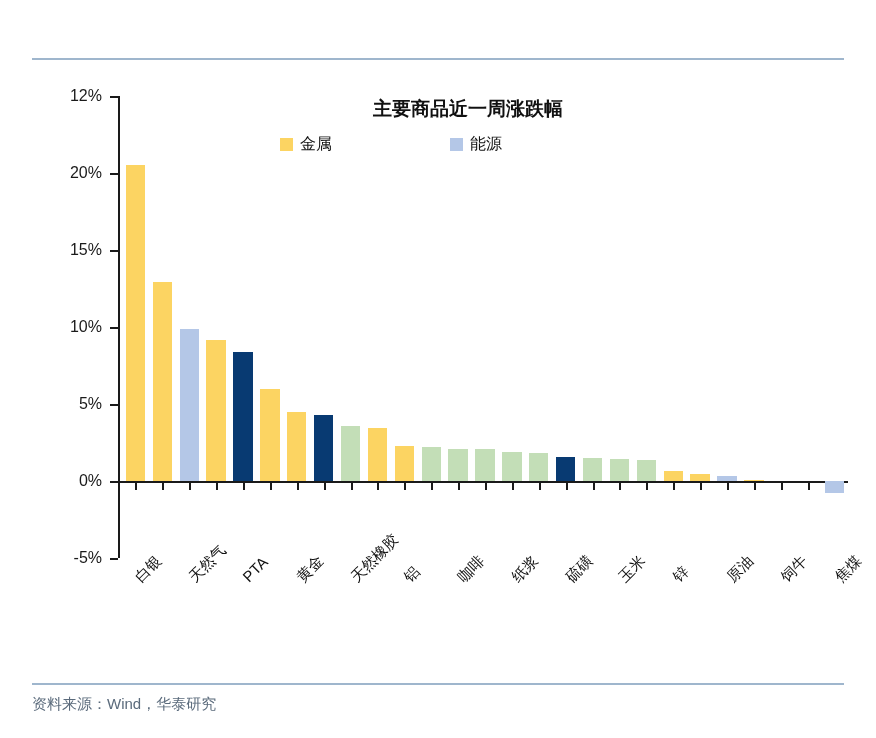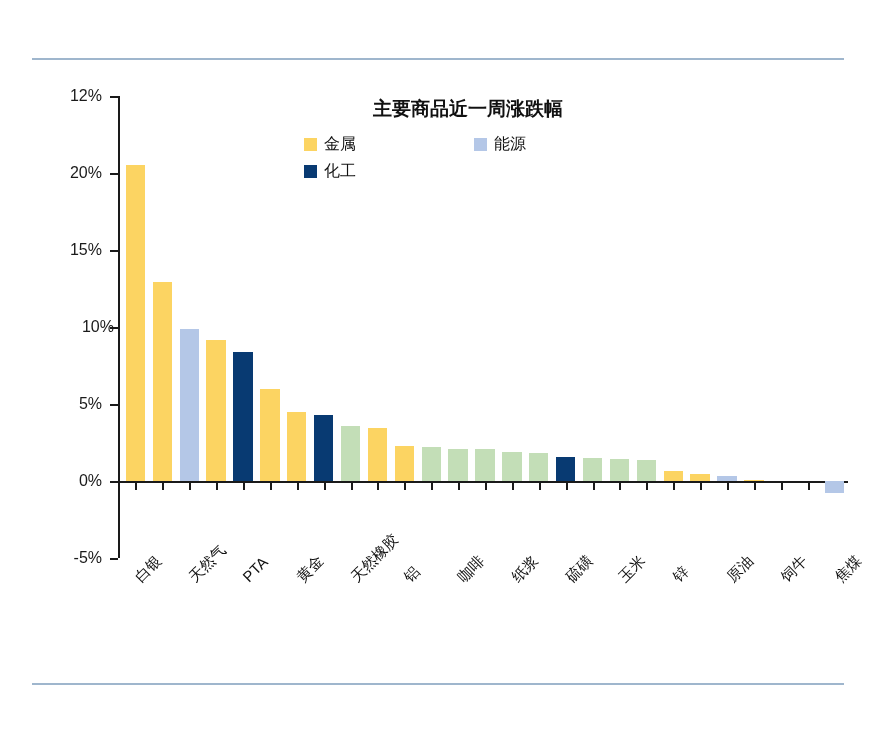--- a/index.html
+++ b/index.html
@@ -36,21 +36,21 @@
 
   .chart-title{
     position:absolute;left:0;right:0;top:96px;
     text-align:center;
     font-size:19px;font-weight:bold;color:#111;
     padding-left:60px;
   }
 
   
   .legend{
-    position:absolute;top:134px;left:304px;
+    position:absolute;top:134px;left:280px;
     width:300px;
     display:grid;grid-template-columns:auto auto;
     grid-column-gap:40px;grid-row-gap:6px;
   }
   .legend-item{display:flex;align-items:center;font-size:16px;color:#111;}
   .legend-swatch{width:13px;height:13px;margin-right:7px;display:inline-block;}
   .legend-label{white-space:nowrap;}
 
   
   .yaxis-line{position:absolute;background:#1a1a1a;}
@@ -86,35 +86,31 @@
     <div class="chart-title">主要商品近一周涨跌幅</div>
     <div class="legend" id="legend">
         <div class="legend-item">
           <span class="legend-swatch" style="background: rgb(252, 212, 98);"></span>
           <span class="legend-label">金属</span>
         </div>
         <div class="legend-item">
           <span class="legend-swatch" style="background: rgb(180, 199, 231);"></span>
           <span class="legend-label">能源</span>
         </div>
-        <div class="legend-item">
-          <span class="legend-swatch" style="background: rgb(8, 58, 114);"></span>
-          <span class="legend-label">化工</span>
-        </div>
       </div>
     <div id="axes">
         <div class="yaxis-line" style="left: 118px; top: 96px; width: 2px; height: 462px;"></div>
         <div class="ytick" style="left: 110px; top: 96px;"></div>
         <div class="ytlabel" style="left: 44px; top: 97px;">12%</div>
         <div class="ytick" style="left: 110px; top: 173px;"></div>
         <div class="ytlabel" style="left: 44px; top: 174px;">20%</div>
         <div class="ytick" style="left: 110px; top: 250px;"></div>
         <div class="ytlabel" style="left: 44px; top: 251px;">15%</div>
         <div class="ytick" style="left: 110px; top: 327px;"></div>
-        <div class="ytlabel" style="left: 56px; top: 328px;">10%</div>
+        <div class="ytlabel" style="left: 44px; top: 328px;">10%</div>
         <div class="ytick" style="left: 110px; top: 404px;"></div>
         <div class="ytlabel" style="left: 44px; top: 405px;">5%</div>
         <div class="ytick" style="left: 110px; top: 481px;"></div>
         <div class="ytlabel" style="left: 44px; top: 482px;">0%</div>
         <div class="ytick" style="left: 110px; top: 558px;"></div>
         <div class="ytlabel" style="left: 44px; top: 559px;">-5%</div>
         <div class="zero-line" style="left: 118px; top: 481px; width: 730px;"></div>
         <div class="xtick" style="left: 135.444px; top: 483px;"></div>
         <div class="xtick" style="left: 162.333px; top: 483px;"></div>
         <div class="xtick" style="left: 189.222px; top: 483px;"></div>
@@ -185,13 +181,14 @@
         <div class="xlabel" style="left: 561.667px; top: 573px;">硫磺</div>
         <div class="xlabel" style="left: 615.444px; top: 573px;">玉米</div>
         <div class="xlabel" style="left: 669.222px; top: 573px;">锌</div>
         <div class="xlabel" style="left: 723px; top: 573px;">原油</div>
         <div class="xlabel" style="left: 776.778px; top: 573px;">饲牛</div>
         <div class="xlabel" style="left: 830.556px; top: 573px;">焦煤</div>
       </div>
   </div>
 
   <div class="foot-rule"></div>
+  <div class="source">资料来源：Wind，华泰研究</div>
 </div>
 
 </body></html>

